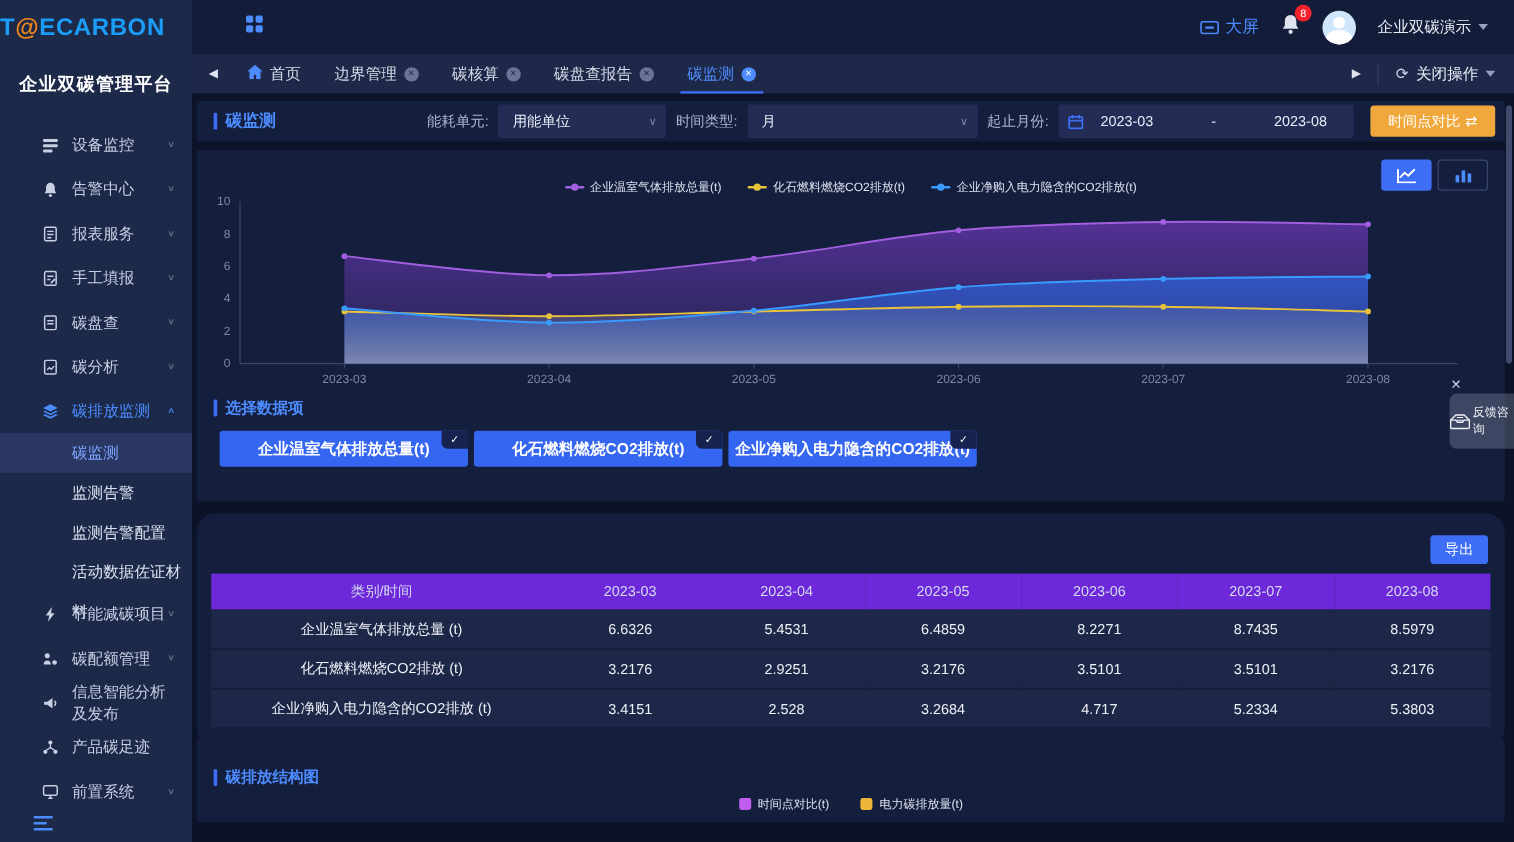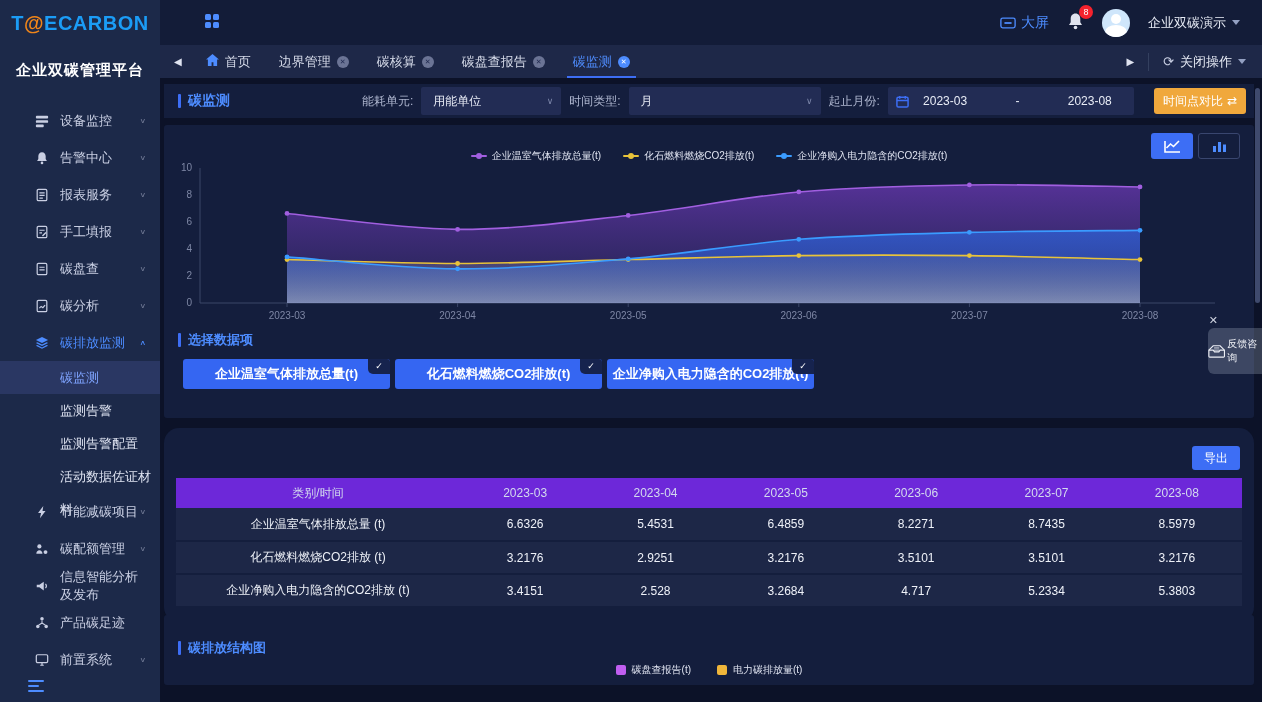--- a/index.html
+++ b/index.html
@@ -2,21 +2,21 @@
 <html><head>
 <meta charset="utf-8">
 <style>
   * { margin:0; padding:0; box-sizing:border-box; }
   html,body { width:1262px; height:702px; overflow:hidden; background:#0c1228;
     font-family:"Liberation Sans","DejaVu Sans",sans-serif; }
   .stage { position:relative; width:1262px; height:702px; }
 
   
   .sidebar { position:absolute; left:0; top:0; width:160px; height:702px; background:#1c2949; z-index:5; }
-  .logo { margin-top:12px; text-align:center; font-size:20px; font-weight:800; letter-spacing:.5px; color:#1b9cf6; }
+  .logo { margin-top:12px; text-align:left; font-size:20px; font-weight:800; letter-spacing:.5px; color:#1b9cf6; }
   .logo .at { color:#f08519; }
   .platform-title { margin-top:26px; text-align:center; color:#ffffff; font-size:15px; font-weight:bold; letter-spacing:1px; }
   .menu { margin-top:22px; }
   .menu-item { height:37px; display:flex; align-items:center; padding:0 14px 0 34px; color:#c9cfe3; font-size:13px; cursor:pointer; }
   .menu-item.active { color:#4d8cff; }
   .mi-icon { width:16px; height:16px; margin-right:10px; display:inline-flex; align-items:center; justify-content:center; flex:none; }
   .mi-icon svg { width:14px; height:14px; }
   .chev { margin-left:auto; font-size:9px; color:#6f7894; transform:scaleY(.75); }
   .menu-item.active .chev { color:#4d8cff; }
   .sub-item { height:33px; line-height:33px; padding-left:60px; font-size:13px; color:#dde2f0; cursor:pointer; }
@@ -61,21 +61,21 @@
   .sec-bar { width:3px; height:14px; background:#3d6ef5; border-radius:1px; }
   .filters { margin-left:auto; display:flex; align-items:center; gap:8px; padding-right:8px; }
   .f-label { color:#aeb6cf; font-size:12px; }
   .select { position:relative; height:28px; background:#222c54; border-radius:2px; color:#e8ecf6; font-size:12px; line-height:28px; padding:0 26px 0 12px; cursor:pointer; }
   .select .sel-chev { position:absolute; right:8px; top:0; color:#7e88ab; font-size:9px; }
   .sel-energy { width:140px; }
   .sel-time { width:192px; }
   .range { height:28px; width:246px; background:#222c54; border-radius:2px; display:flex; align-items:center; padding:0 8px; cursor:pointer; }
   .range svg { width:13px; height:13px; flex:none; }
   .range span { flex:1; text-align:center; color:#e8ecf6; font-size:12px; }
-  .compare-btn { height:26px; background:#f0a83c; border-radius:3px; border:none; color:#fff; font-size:12px; padding:0 9px; display:flex; align-items:center; gap:4px; cursor:pointer; margin-left:12px;text-align:right; }
+  .compare-btn { height:26px; background:#f0a83c; border-radius:3px; border:none; color:#fff; font-size:12px; padding:0 15px; display:flex; align-items:center; gap:4px; cursor:pointer; margin-left:6px;text-align:right; }
 
   
   .panel { position:absolute; left:164px; width:1090px; background:#141e3d; border-radius:3px; }
   .panel1 { top:125px; height:293px; }
   .panel2 { top:428px; height:194px;border-radius:15px; }
   .panel3 { top:615px; height:70px; }
 
   .toggle-group { position:absolute; top:8px; right:14px; display:flex; gap:5px; }
   .tg-btn { width:42px; height:26px; border-radius:3px; display:flex; align-items:center; justify-content:center; cursor:pointer; }
   .tg-btn svg { width:17px; height:14px; }
@@ -517,21 +517,21 @@
   </div>
 
   <div class="panel panel3">
     <div class="ds-title" style="top:24px">
       <span class="sec-bar"></span>
       <span>碳排放结构图</span>
     </div>
     <div class="struct-legend" id="struct-legend">
         <span class="sl-item">
           <span class="sl-sq" style="background: rgb(192, 94, 240);"></span>
-          <span>碳盘查报告(t)</span>
+          <span>时间点对比(t)</span>
         </span>
         <span class="sl-item">
           <span class="sl-sq" style="background: rgb(240, 182, 58);"></span>
           <span>电力碳排放量(t)</span>
         </span>
       </div>
   </div>
 
   <span class="fb-close">✕</span>
   <div class="feedback">

